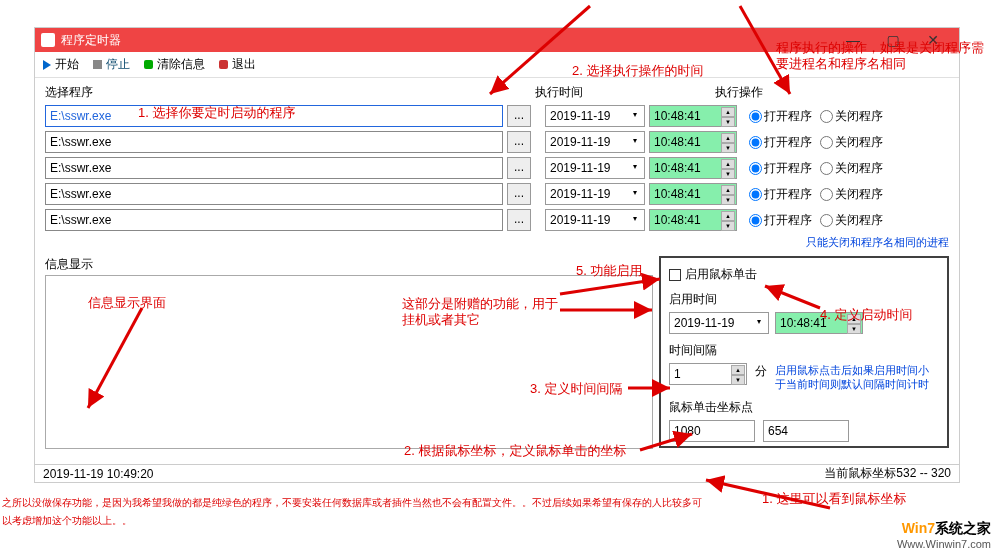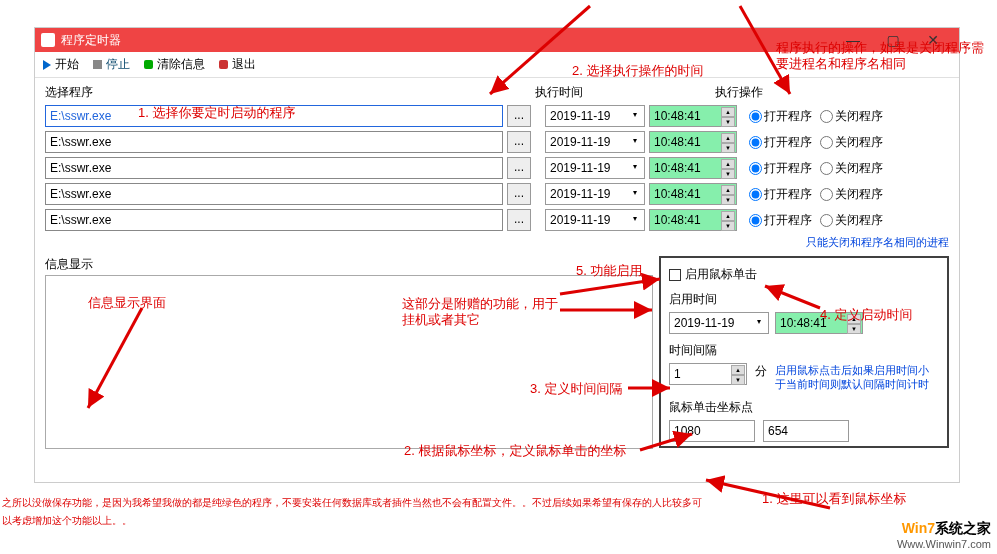--- a/index.html
+++ b/index.html
@@ -276,20 +276,24 @@
               <span>1080</span>
             </div>
           <div class="coord">
               <span>654</span>
             </div>
         </div>
       </div>
     </div>
   </div>
 
+  <div class="statusbar">
+    <span>2019-11-19 10:49:20</span>
+    <span class="right">当前鼠标坐标532 -- 320</span>
+  </div>
 </div>
 
 <div class="ann" style="left:138px; top:104px;">1. 选择你要定时启动的程序</div>
 <div class="ann" style="left:572px; top:62px;">2. 选择执行操作的时间</div>
 <div class="ann" style="left:776px; top:40px; width:220px; line-height:16px;">程序执行的操作，如果是关闭程序需要进程名和程序名相同</div>
 <div class="ann" style="left:576px; top:262px;">5. 功能启用</div>
 <div class="ann" style="left:88px; top:294px;">信息显示界面</div>
 <div class="ann" style="left:402px; top:296px; width:160px; line-height:16px;">这部分是附赠的功能，用于挂机或者其它</div>
 <div class="ann" style="left:820px; top:306px;">4. 定义启动时间</div>
 <div class="ann" style="left:530px; top:380px;">3. 定义时间间隔</div>

